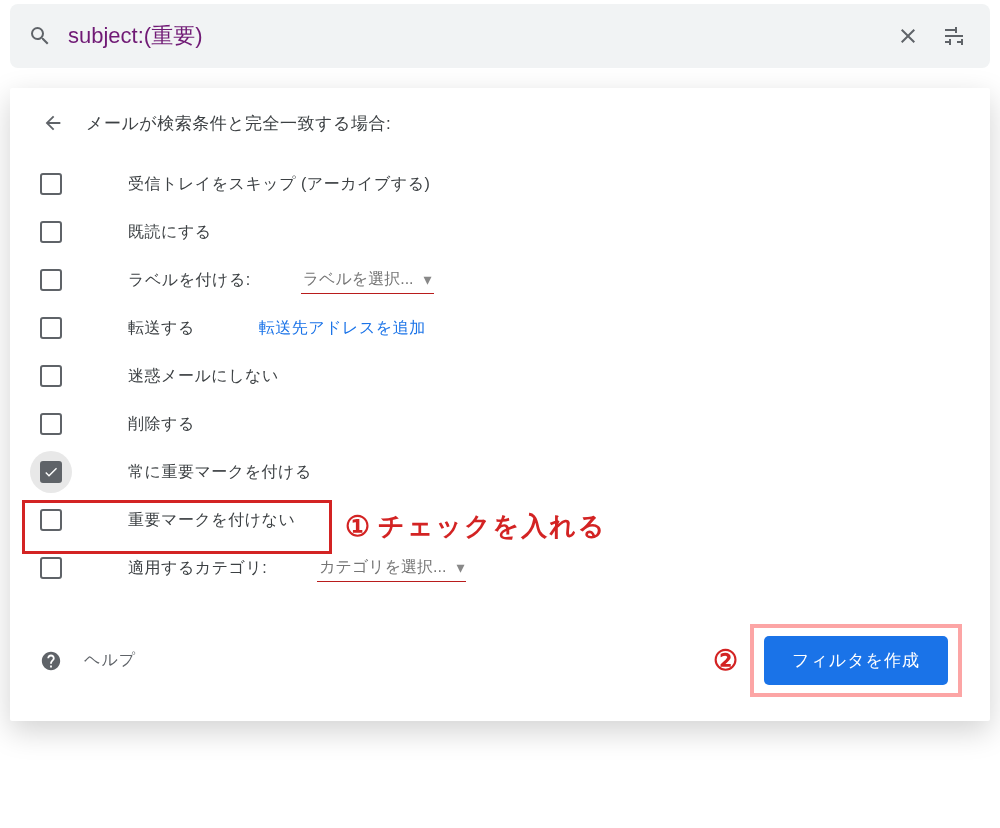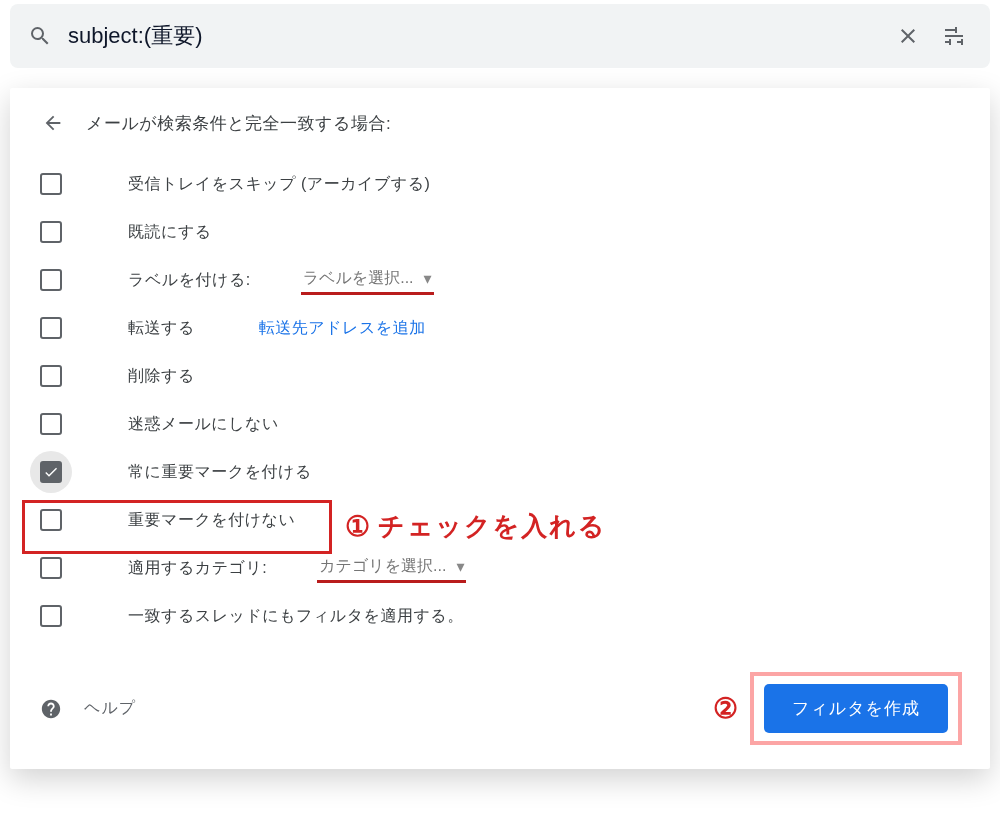--- a/index.html
+++ b/index.html
@@ -25,21 +25,21 @@
     flex: 0 0 auto;
     color: #5f6368;
     display: flex;
     align-items: center;
   }
   .search-bar input {
     flex: 1 1 auto;
     border: none;
     background: transparent;
     font-size: 22px;
-    color: #0f172a;
+    color: #701a75;
     padding: 0 16px;
     outline: none;
   }
   .search-bar .xbtn, .search-bar .tune {
     flex: 0 0 auto;
     color: #5f6368;
     padding: 6px;
     cursor: pointer;
     display: flex;
     align-items: center;
@@ -112,21 +112,21 @@
   }
   .option-label {
     font-size: 16px;
     color: #3c4043;
     letter-spacing: 0.5px;
   }
   .subselect {
     font-size: 16px;
     color: #757575;
     margin-left: 6px;
-    border-bottom: 3px solid #b91c1c;
+    border-bottom: 1px solid #b91c1c;
     padding: 2px 2px 3px 2px;
     display: inline-flex;
     align-items: center;
     cursor: pointer;
   }
   .subselect .caret {
     margin-left: 10px;
     color: #888;
   }
   .link {
@@ -250,26 +250,26 @@
     </div>
 
     <div class="option-row">
       <span class="checkbox"></span>
       <span class="option-label">転送する</span>
       <span class="link">転送先アドレスを追加</span>
     </div>
 
     <div class="option-row">
       <span class="checkbox"></span>
+      <span class="option-label">迷惑メールにしない</span>
+    </div>
+
+    <div class="option-row">
+      <span class="checkbox"></span>
       <span class="option-label">削除する</span>
-    </div>
-
-    <div class="option-row">
-      <span class="checkbox"></span>
-      <span class="option-label">迷惑メールにしない</span>
     </div>
 
     <div class="option-row" style="position:relative;">
       <span class="checkbox-ring">
         <span class="checkbox checked" style="margin:0;">
             <svg width="16" height="16" viewBox="0 0 24 24">
               <path d="M9 16.17L4.83 12l-1.42 1.41L9 19 21 7l-1.41-1.41z" fill="#fff"></path>
             </svg>
           </span>
       </span>
@@ -283,24 +283,20 @@
 
     <div class="option-row">
       <span class="checkbox"></span>
       <span class="option-label">適用するカテゴリ:</span>
       <span class="subselect">
         <span>カテゴリを選択...</span>
         <span class="caret">▾</span>
       </span>
     </div>
 
-    <div class="option-row">
-      <span class="checkbox"></span>
-      <span class="option-label">一致するスレッドにもフィルタを適用する。</span>
-    </div>
 
     <div class="footer">
       <span class="help-icon">
         <svg width="22" height="22" viewBox="0 0 24 24">
             <path d="M12 2C6.48 2 2 6.48 2 12s4.48 10 10 10 10-4.48 10-10S17.52 2 12 2zm1 17h-2v-2h2v2zm2.07-7.75l-.9.92C13.45 12.9 13 13.5 13 15h-2v-.5c0-1.1.45-2.1 1.17-2.83l1.24-1.26c.37-.36.59-.86.59-1.41 0-1.1-.9-2-2-2s-2 .9-2 2H8c0-2.21 1.79-4 4-4s4 1.79 4 4c0 .88-.36 1.68-.93 2.25z" fill="currentColor"></path>
           </svg>
       </span>
       <span class="help-text">ヘルプ</span>
       <span class="spacer"></span>
       <span class="annot-num" style="margin-right:12px;">②</span>

